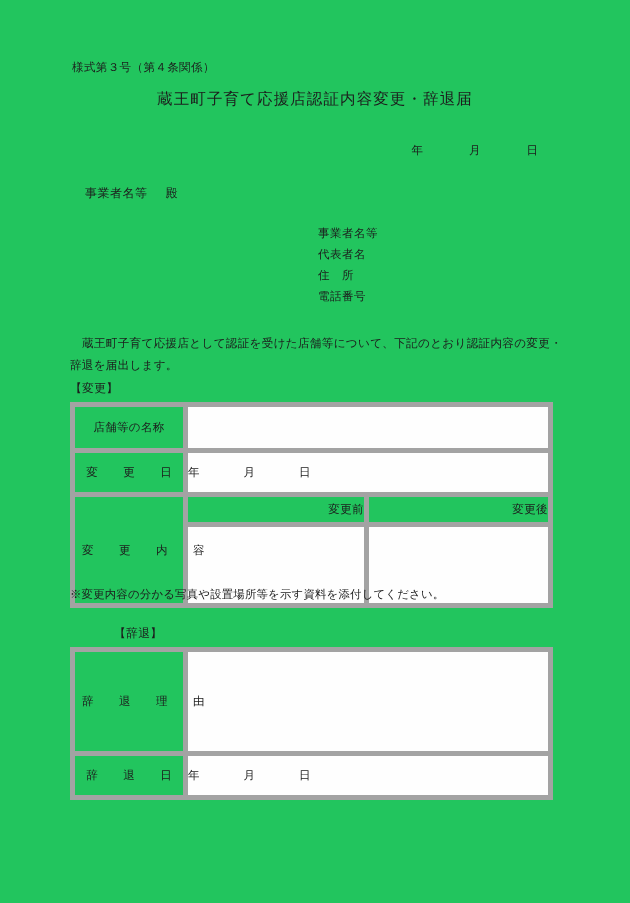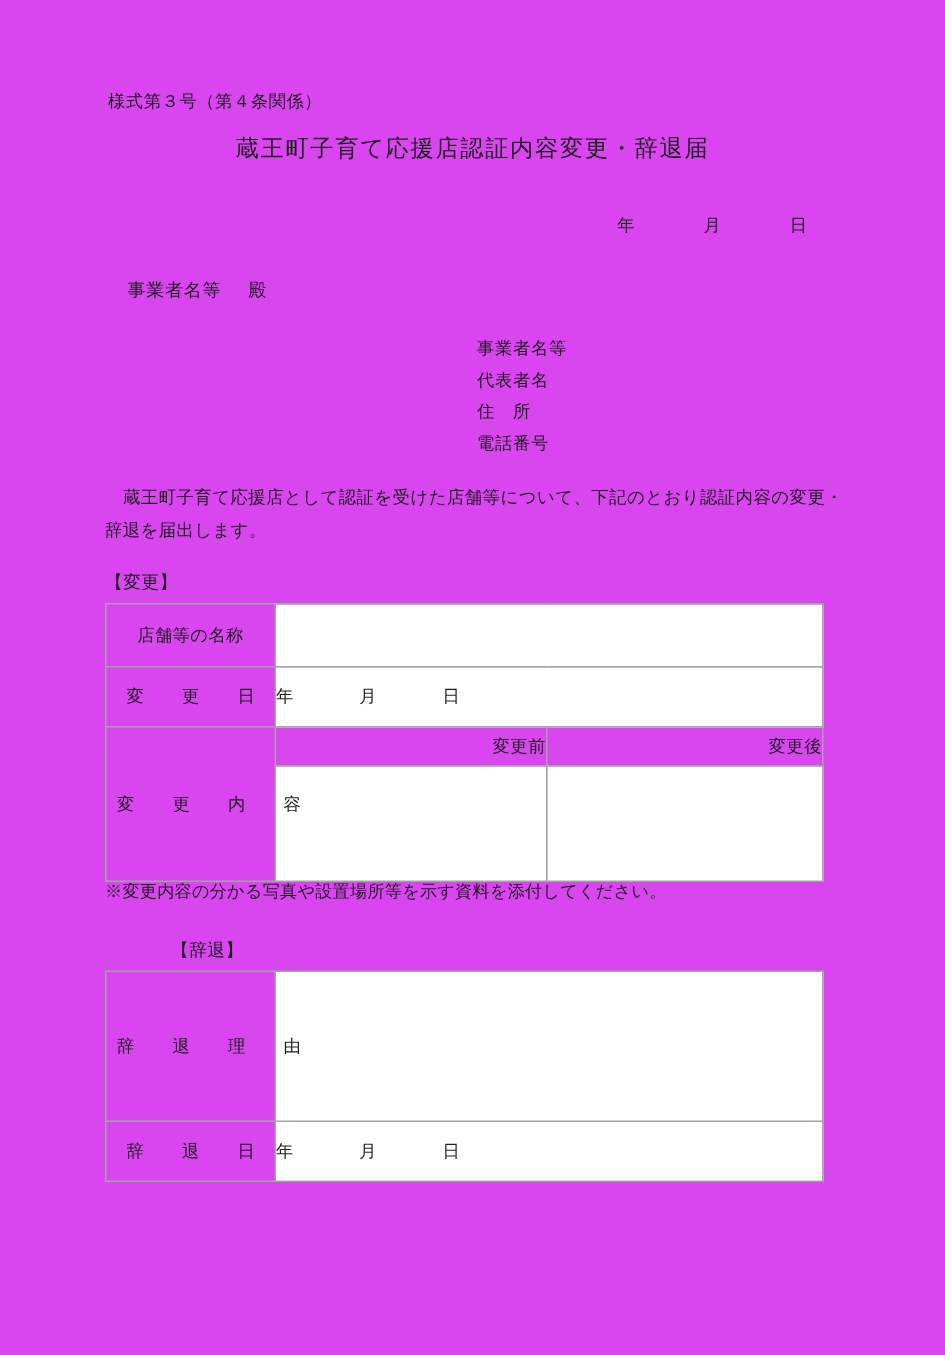--- a/index.html
+++ b/index.html
@@ -13,21 +13,21 @@
     height: 903px;
     position: relative;
     font-family: "DejaVu Serif", "Liberation Serif", serif;
     color: #1c1c1c;
     -webkit-font-smoothing: antialiased;
   }
 
   .page {
     position: absolute;
     inset: 0;
-    background: #d946ef;
+    background: #22c55e;
     overflow: hidden;
   }
 
   
   .form-no {
     position: absolute;
     left: 72px;
     top: 60px;
     font-size: 11.5px;
     letter-spacing: 0.4px;
@@ -78,21 +78,21 @@
     font-size: 11.5px;
     line-height: 21px;
     letter-spacing: 0.5px;
   }
   .applicant div { white-space: nowrap; font-family: Liberation Mono, monospace; }
 
   
   .body-text {
     position: absolute;
     left: 70px;
-    top: 320px;
+    top: 332px;
     width: 492px;
     font-size: 11.6px;
     line-height: 22px;
     text-align: justify;
     text-justify: inter-ideograph;
     letter-spacing: 0.25px;
   }
   .body-text .indent { margin-left: 12px; }
 
   
@@ -112,21 +112,21 @@
     left: 70px;
     width: 478px;
     border-collapse: collapse;
     table-layout: fixed;
     font-size: 11.5px;
   }
   .tbl.t-henko { top: 402px; }
   .tbl.t-jitai { top: 647px; }
 
   .tbl td {
-    border: 1px solid #a3a3a3;
+    border: 5px solid #a3a3a3;
     padding: 0;
     vertical-align: middle;
   }
 
   .lbl {
     text-align: center;
     letter-spacing: 0.3px;
     white-space: nowrap;
   }
 

